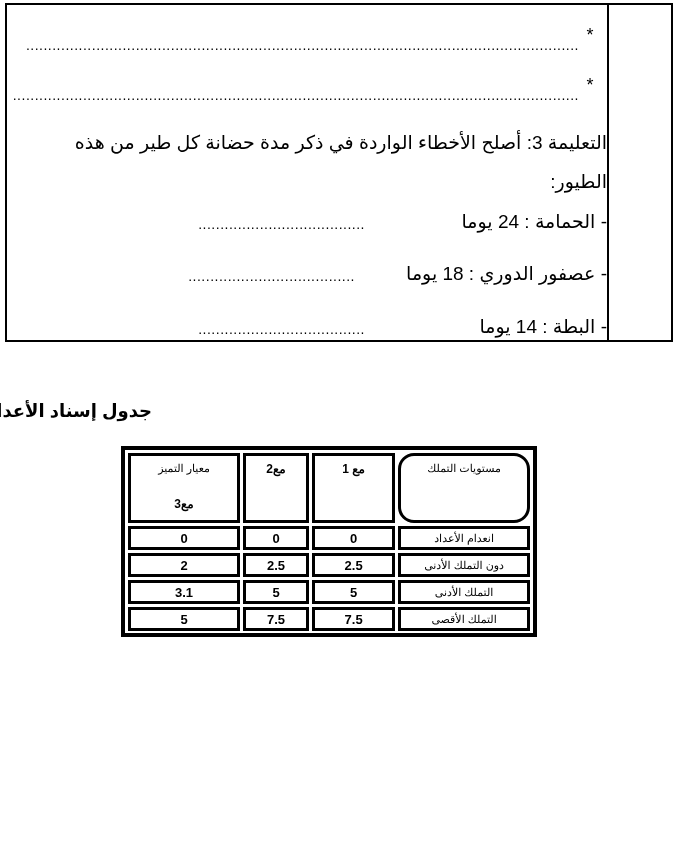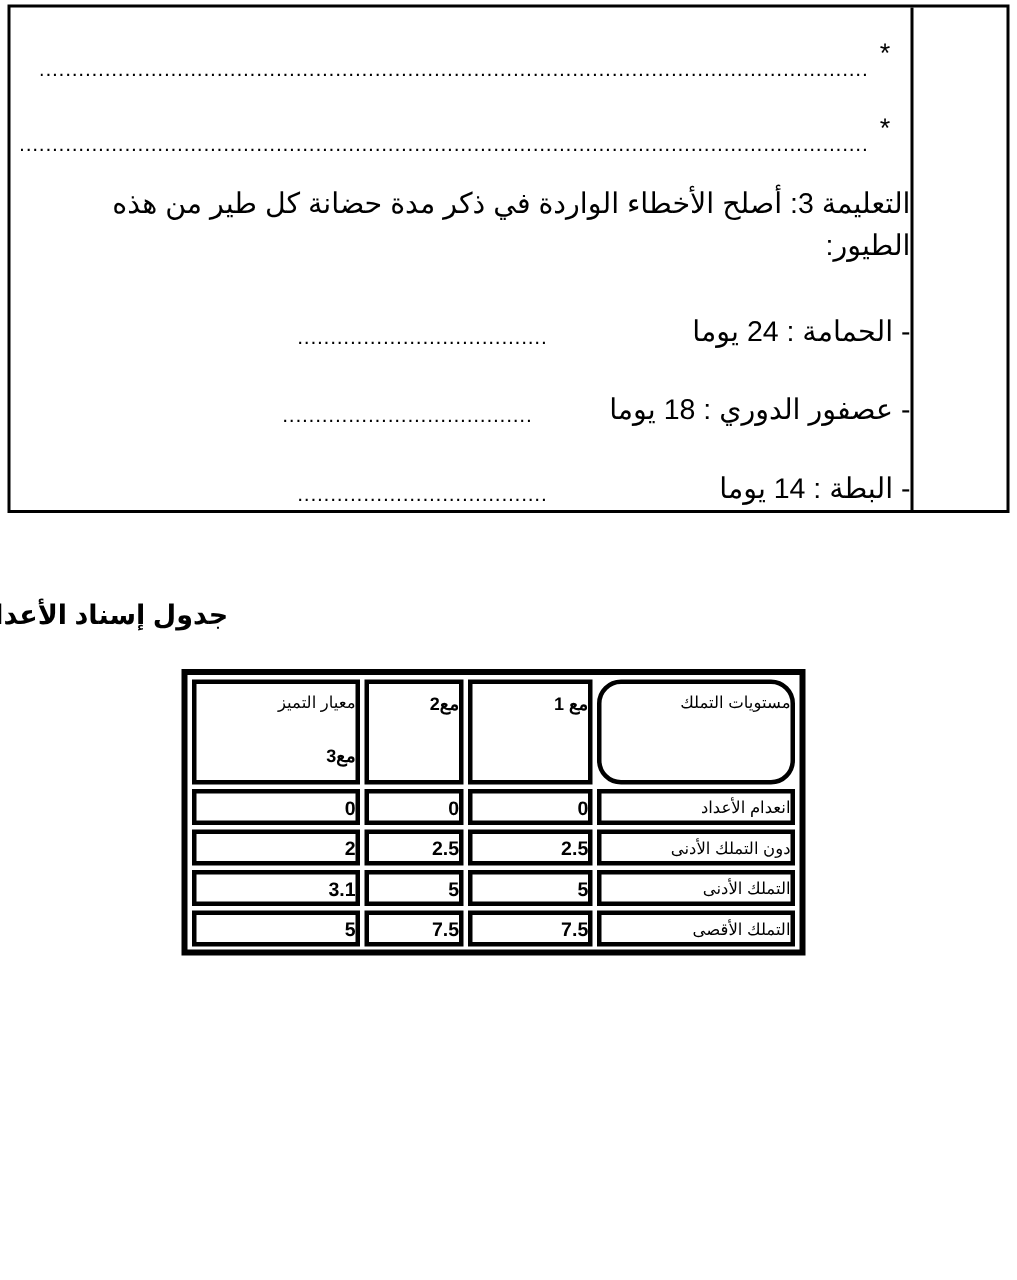--- a/index.html
+++ b/index.html
@@ -17,21 +17,21 @@
   .star-line .star { display: inline-block; width: 14px; text-align: center; font-size: 18px; }
   .dots { display: inline-block; white-space: nowrap; overflow: hidden; letter-spacing: 0.5px;
           font-size: 14px; vertical-align: bottom; }
   .star-line-1 { top: 20px; }
   .star-line-2 { top: 70px; }
   .star-line .dots { position: absolute; top: 12px; }
   .star-line-1 .dots { right: 18px; width: 552px; }
   .star-line-2 .dots { right: 18px; width: 565px; }
 
   .instruction { position: absolute; right: 0px; top: 118px; width: 590px; font-size: 19px;
-                 line-height: 28px; text-align: right; }
+                 line-height: 39px; text-align: right; }
 
   .bird-row { position: absolute; right: 0px; width: 590px; font-size: 19px; height: 26px; }
   .bird-row .label { position: absolute; right: 0; white-space: nowrap; }
   .bird-row .dots { position: absolute; top: 6px; font-size: 14px; }
   .bird-1 { top: 205px; }
   .bird-2 { top: 257px; }
   .bird-3 { top: 310px; }
   .bird-1 .dots { left: 168px; width: 180px; }
   .bird-2 .dots { left: 160px; width: 178px; }
   .bird-3 .dots { left: 168px; width: 180px; }
@@ -39,21 +39,21 @@
   
   .table-title { position: absolute; top: 400px; left: 0; width: 660px; text-align: left;
                  font-size: 18px; font-weight: bold; direction: rtl; }
   .table-title span { position: relative; left: -13px; }
 
   
   .score-table { position: absolute; left: 121px; top: 446px; width: 416px; height: 191px;
                  border: 4px solid #000; box-sizing: border-box; background: #fff; }
   .score-table table { border-collapse: separate; border-spacing: 3px; width: 100%; height: 100%;
                        direction: rtl; }
-  .score-table td { border: 3px solid #000; text-align: right; font-family: "Liberation Sans", sans-serif;
+  .score-table td { border: 3px solid #000; text-align: center; font-family: "Liberation Sans", sans-serif;
                     font-weight: bold; font-size: 13px; padding: 0; }
   .score-table .head td { height: 58px; vertical-align: top; font-size: 11px; font-weight: normal;
                           padding-top: 6px; }
   .score-table .head td.bold { font-weight: bold; font-size: 12px; margin-top: 48px; }
   .score-table .head td .line2 { display: block; margin-top: 22px; font-weight: bold; font-size: 12px; }
   .score-table .row td { height: 18px; font-size: 13px; }
   .score-table .row td.level { font-size: 11px; font-weight: normal; }
   .c-level { width: 130px; border-radius: 16px; }
   .c-m1 { width: 80px; }
   .c-m2 { width: 62px; }

